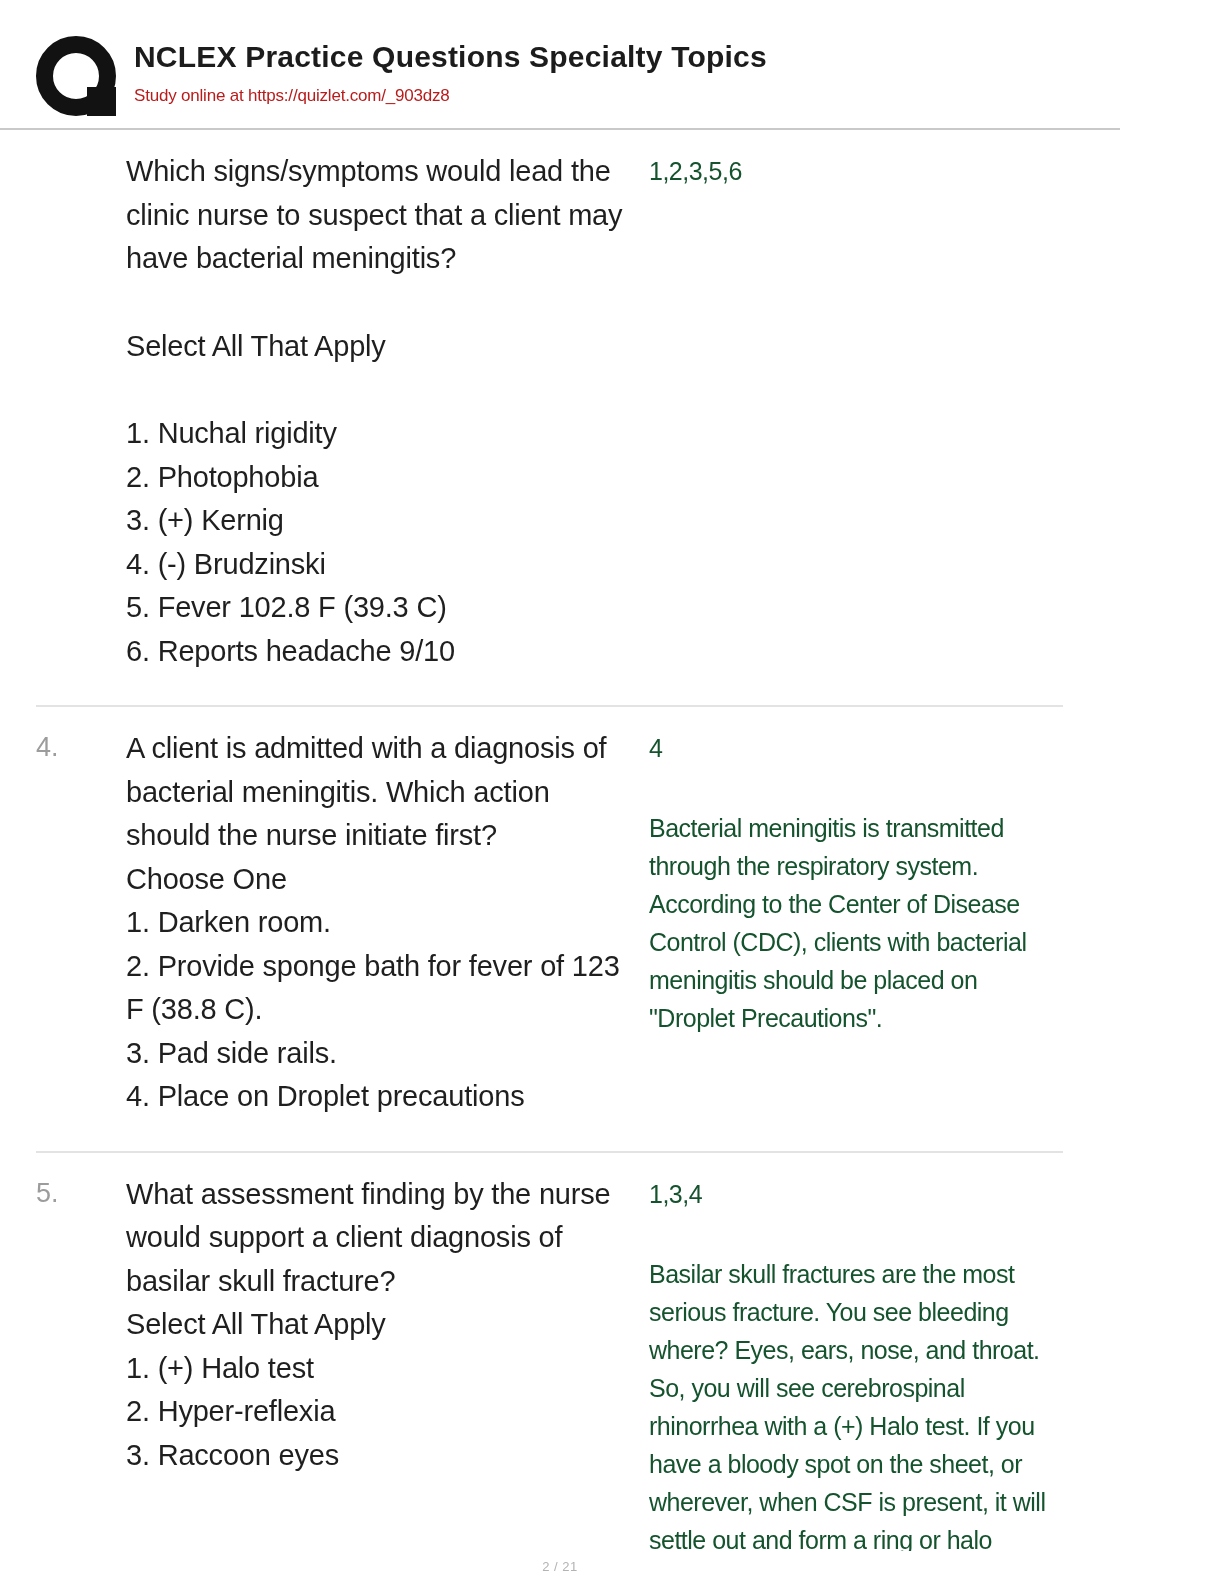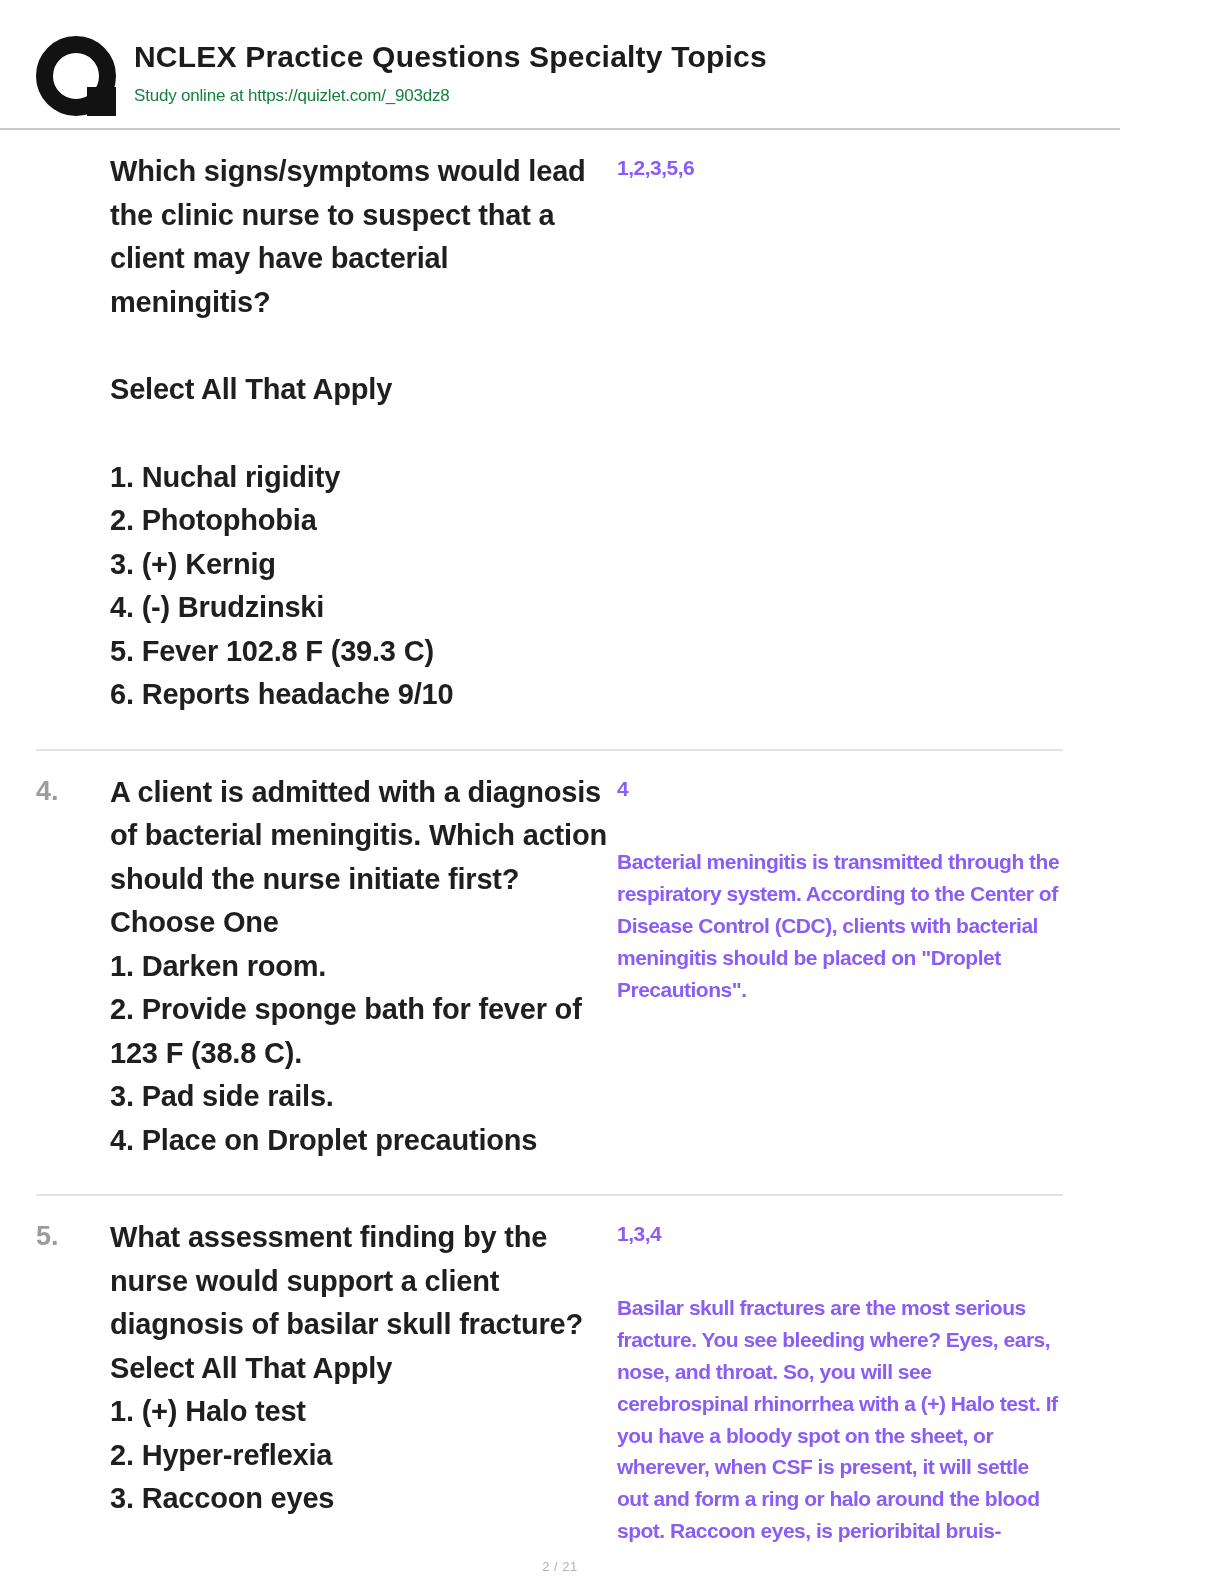--- a/index.html
+++ b/index.html
@@ -53,58 +53,57 @@
   .doc-title {
     font-size: 30px;
     font-weight: 700;
     letter-spacing: 0.2px;
     color: #1c1c1c;
   }
   .doc-subtitle {
     margin-top: 12px;
     font-size: 17px;
     letter-spacing: -0.2px;
-    color: #15803d;
+    color: #b91c1c;
   }
 
   
   .content {
     flex: 1 1 auto;
     padding: 0 57px 0 36px;
     overflow: hidden;
   }
   .qblock {
     display: grid;
     grid-template-columns: 64px 497px 1fr;
-    column-gap: 10px;
+    column-gap: 26px;
     padding: 20px 0 32px 0;
     border-bottom: 2px solid #e3e3e3;
-    font-weight: bold;
   }
   .qblock:last-child { border-bottom: none; }
 
   .qnum {
     font-size: 27px;
     color: #9c9c9c;
     line-height: 1.5;
   }
   .qleft {
     font-size: 29px;
     line-height: 1.5;
     color: #1f1f1f;
     letter-spacing: -0.2px;
   }
   .qleft p { margin: 0; }
   .qb-spaced .qtext  { margin-bottom: 44px; }
   .qb-spaced .qprompt{ margin-bottom: 44px; }
 
   .qright {
-    font-size: 21px;
+    font-size: 25px;
     line-height: 1.52;
-    color: #8b5cf6;
+    color: #14532d;
     letter-spacing: -0.5px;
   }
   .answer { margin: 2px 0 42px 0; }
   .qb-spaced .answer { margin-bottom: 70px; }
   .rationale { margin: 0; }
 
   
   .doc-footer {
     margin-top: auto;
     text-align: center;

